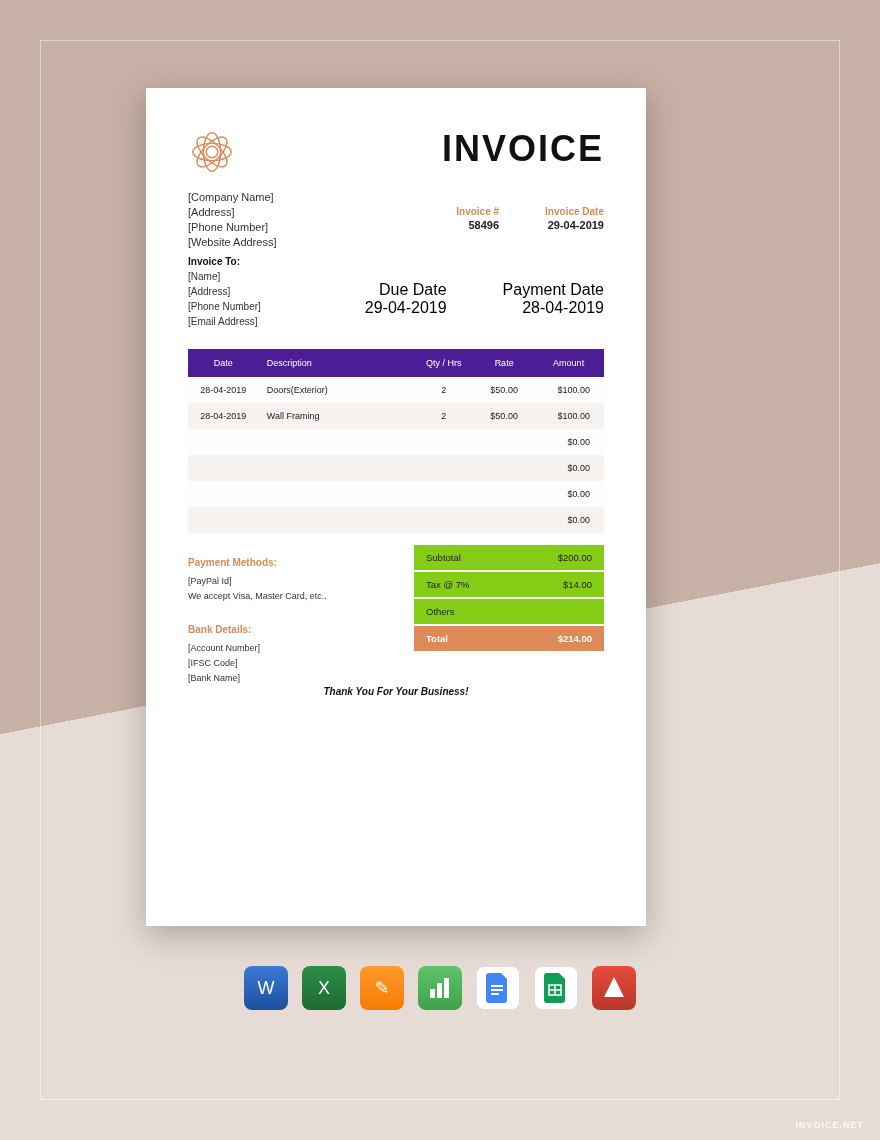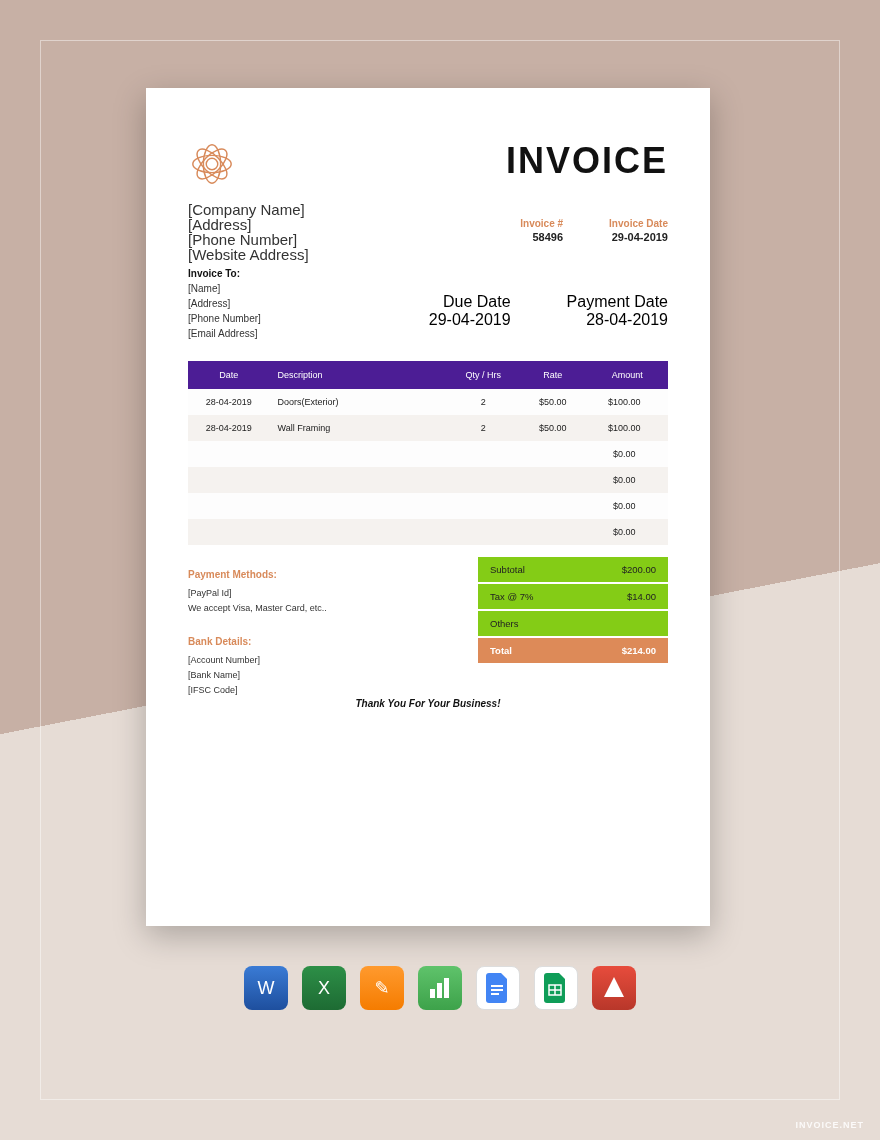--- a/index.html
+++ b/index.html
@@ -1,39 +1,39 @@
 <!DOCTYPE html>
 <html><head>
 <meta charset="utf-8">
 <style>
   *{box-sizing:border-box;margin:0;padding:0}
   body{font-family:Arial,Helvetica,sans-serif;width:880px;height:1140px;overflow:hidden;position:relative}
   .bg{position:absolute;inset:0;background:linear-gradient(169deg,#c7b0a5 0%,#c7b0a5 56%,#e6dcd5 56%,#e6dcd5 100%)}
   .frame{position:absolute;top:40px;left:40px;right:40px;bottom:40px;border:1px solid rgba(255,255,255,.45)}
-  .page{position:absolute;top:88px;left:146px;width:564px;height:838px;background:#fff;box-shadow:0 10px 30px rgba(0,0,0,.25);padding:52px 42px 28px}
+  .page{position:absolute;top:88px;left:146px;width:500px;height:838px;background:#fff;box-shadow:0 10px 30px rgba(0,0,0,.25);padding:40px 42px 28px}
   .logo{width:48px;height:48px;color:#d88a5a}
   .head{display:flex;justify-content:space-between;align-items:flex-start}
   .title{font-size:36px;font-weight:900;letter-spacing:2px;color:#111}
-  .sender{margin-top:14px;font-size:15px;line-height:15px;color:#333}
+  .sender{margin-top:14px;font-size:11px;line-height:15px;color:#333}
   .meta{display:flex;justify-content:flex-end;gap:46px;margin-top:-44px}
   .meta .col{text-align:right}
   .meta .lbl{font-size:10px;font-weight:700;color:#d88a5a}
   .meta .val{font-size:11px;font-weight:700;color:#222;margin-top:2px}
   .bill{margin-top:23px;font-size:10px;line-height:15px;color:#333}
   .bill .hdr{font-weight:700;color:#111}
   .meta2{display:flex;justify-content:flex-end;gap:56px;margin-top:-48px}
   .meta2 .col{text-align:right}
   table.items{width:100%;border-collapse:collapse;margin-top:32px;font-size:9px}
   table.items thead th{background:#4c1d95;color:#fff;font-weight:400;padding:9px 8px;text-align:center}
   table.items thead th:nth-child(2){text-align:left}
   table.items tbody td{padding:8px;text-align:center;color:#222}
   table.items tbody tr{background:#fdfdfd}
   table.items tbody tr:nth-child(even){background:#f5f2ef}
   table.items tbody td:nth-child(2){text-align:left}
-  table.items tbody td:nth-child(5){text-align:center;padding-right:14px}
+  table.items tbody td:nth-child(5){text-align:right;padding-right:14px}
   .below{display:flex;margin-top:12px}
   .left{flex:1;font-size:9px;color:#333;padding-right:20px}
   .left .sec{font-size:10px;font-weight:700;color:#d88a5a;margin-top:12px;margin-bottom:6px}
   .left .line{line-height:15px}
   .totals{width:190px;font-size:9.5px}
   .totals .row{display:flex;justify-content:space-between;padding:7px 12px;background:#84cc16;margin-bottom:2px;color:#222}
   .totals .row.total{background:#dd8a58;color:#fff;font-weight:700}
   .thanks{text-align:center;font-size:10px;font-style:italic;font-weight:700;color:#111}
   .apps{position:absolute;bottom:130px;left:0;right:0;display:flex;justify-content:center;gap:14px}
   .app{width:44px;height:44px;border-radius:8px;display:flex;align-items:center;justify-content:center;color:#fff;font-size:18px}
@@ -159,22 +159,22 @@
       </tbody>
   </table>
 
   <div class="below">
     <div class="left">
       <div class="sec">Payment Methods:</div>
       <div class="line">[PayPal Id]</div>
       <div class="line">We accept Visa, Master Card, etc..</div>
       <div class="sec" style="margin-top:20px">Bank Details:</div>
       <div class="line">[Account Number]</div>
+      <div class="line">[IFSC Code]</div>
       <div class="line">[Bank Name]</div>
-      <div class="line">[IFSC Code]</div>
     </div>
     <div class="totals">
       <div class="row">
           <span>Subtotal</span>
           <span>$200.00</span>
         </div>
       <div class="row">
           <span>Tax @ 7%</span>
           <span>$14.00</span>
         </div>

